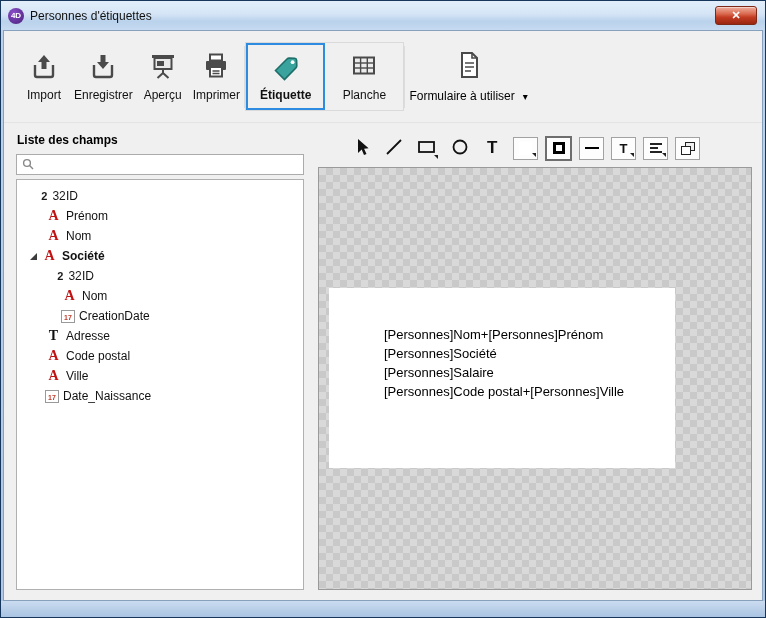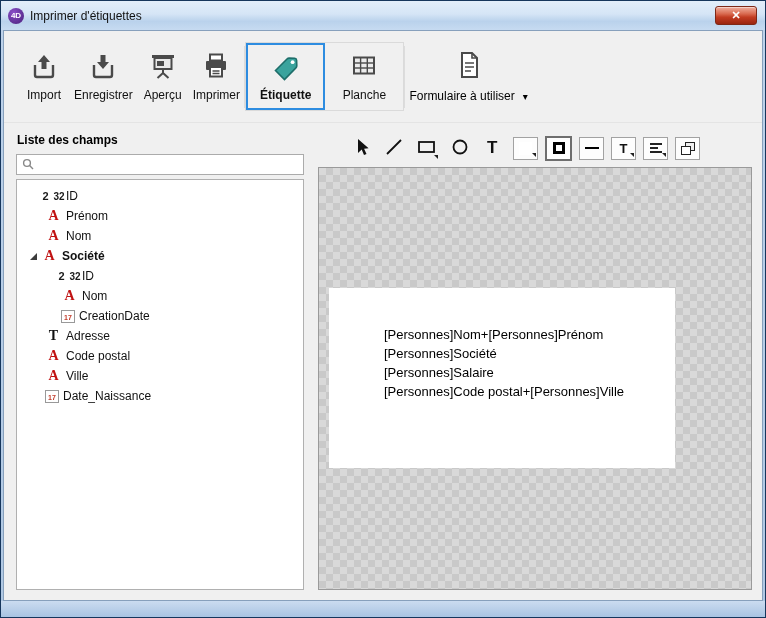--- a/index.html
+++ b/index.html
@@ -84,21 +84,21 @@
   .ind1 { width: 44px; flex: 0 0 44px; }
   .ind-exp { width: 13px; flex: 0 0 13px; }
   .expander {
     width: 0; height: 0; margin-right: 4px;
     border-bottom: 7px solid #3c3c3c; border-left: 7px solid transparent;
   }
   .fi { width: 17px; flex: 0 0 17px; display: inline-flex; justify-content: center; align-items: center; margin-right: 4px; }
   .fi-alpha { color: #c11313; font-family: "Liberation Serif", serif; font-weight: bold; font-size: 14px; }
   .fi-text  { color: #111; font-family: "Liberation Serif", serif; font-weight: bold; font-size: 14px; }
   .fi-long b   { font-size: 11px; font-weight: bold; color: #1a1a1a; font-style: normal; }
-  .fi-long sup { font-size: 10px; font-weight: bold; color: #1a1a1a; margin-left: 5px; }
+  .fi-long sup { font-size: 12px; font-weight: normal; color: #1a1a1a; margin-left: 5px; }
   .fi-real { font-size: 10px; font-weight: bold; color: #1a1a1a; }
   .fi-date { width: 14px; flex: 0 0 14px; height: 13px; border: 1px solid #999; background: #fff; display: inline-flex; flex-direction: column; }
   .fi-date .top { height: 3px; background: #c23b2a; }
   .fi-date .num { flex: 1; font-size: 7px; line-height: 8px; text-align: center; font-weight: bold; color: #c23b2a; }
   .lbl { color: #111; white-space: nowrap; }
   .bold { font-weight: bold; }
   
   .right-panel { flex: 1; display: flex; flex-direction: column; min-width: 0; min-height: 0; }
   .draw-toolbar { height: 30px; flex: 0 0 30px; display: flex; align-items: center; gap: 9px; padding-left: 32px; margin-bottom: 4px; }
   .tool-btn { width: 28px; height: 26px; display: flex; align-items: center; justify-content: center; background: transparent; border: none; position: relative; }
@@ -130,21 +130,21 @@
   .label-rect { position: absolute; left: 10px; top: 120px; width: 346px; height: 180px; background: #fff; }
   .label-text { position: absolute; left: 55px; top: 37px; font-size: 13px; line-height: 19px; color: #000; white-space: nowrap; }
 </style>
 </head>
 <body>
 
 <div class="window">
 
   <div class="titlebar">
     <div class="app-logo">4D</div>
-    <div class="title-text">Imprimer d'étiquettes</div>
+    <div class="title-text">Personnes d'étiquettes</div>
     <div class="close-btn">✕</div>
   </div>
 
   <div class="frame-body">
     <div class="client">
 
       <div class="toolbar">
 
         <button class="tb-btn">
           <span>

